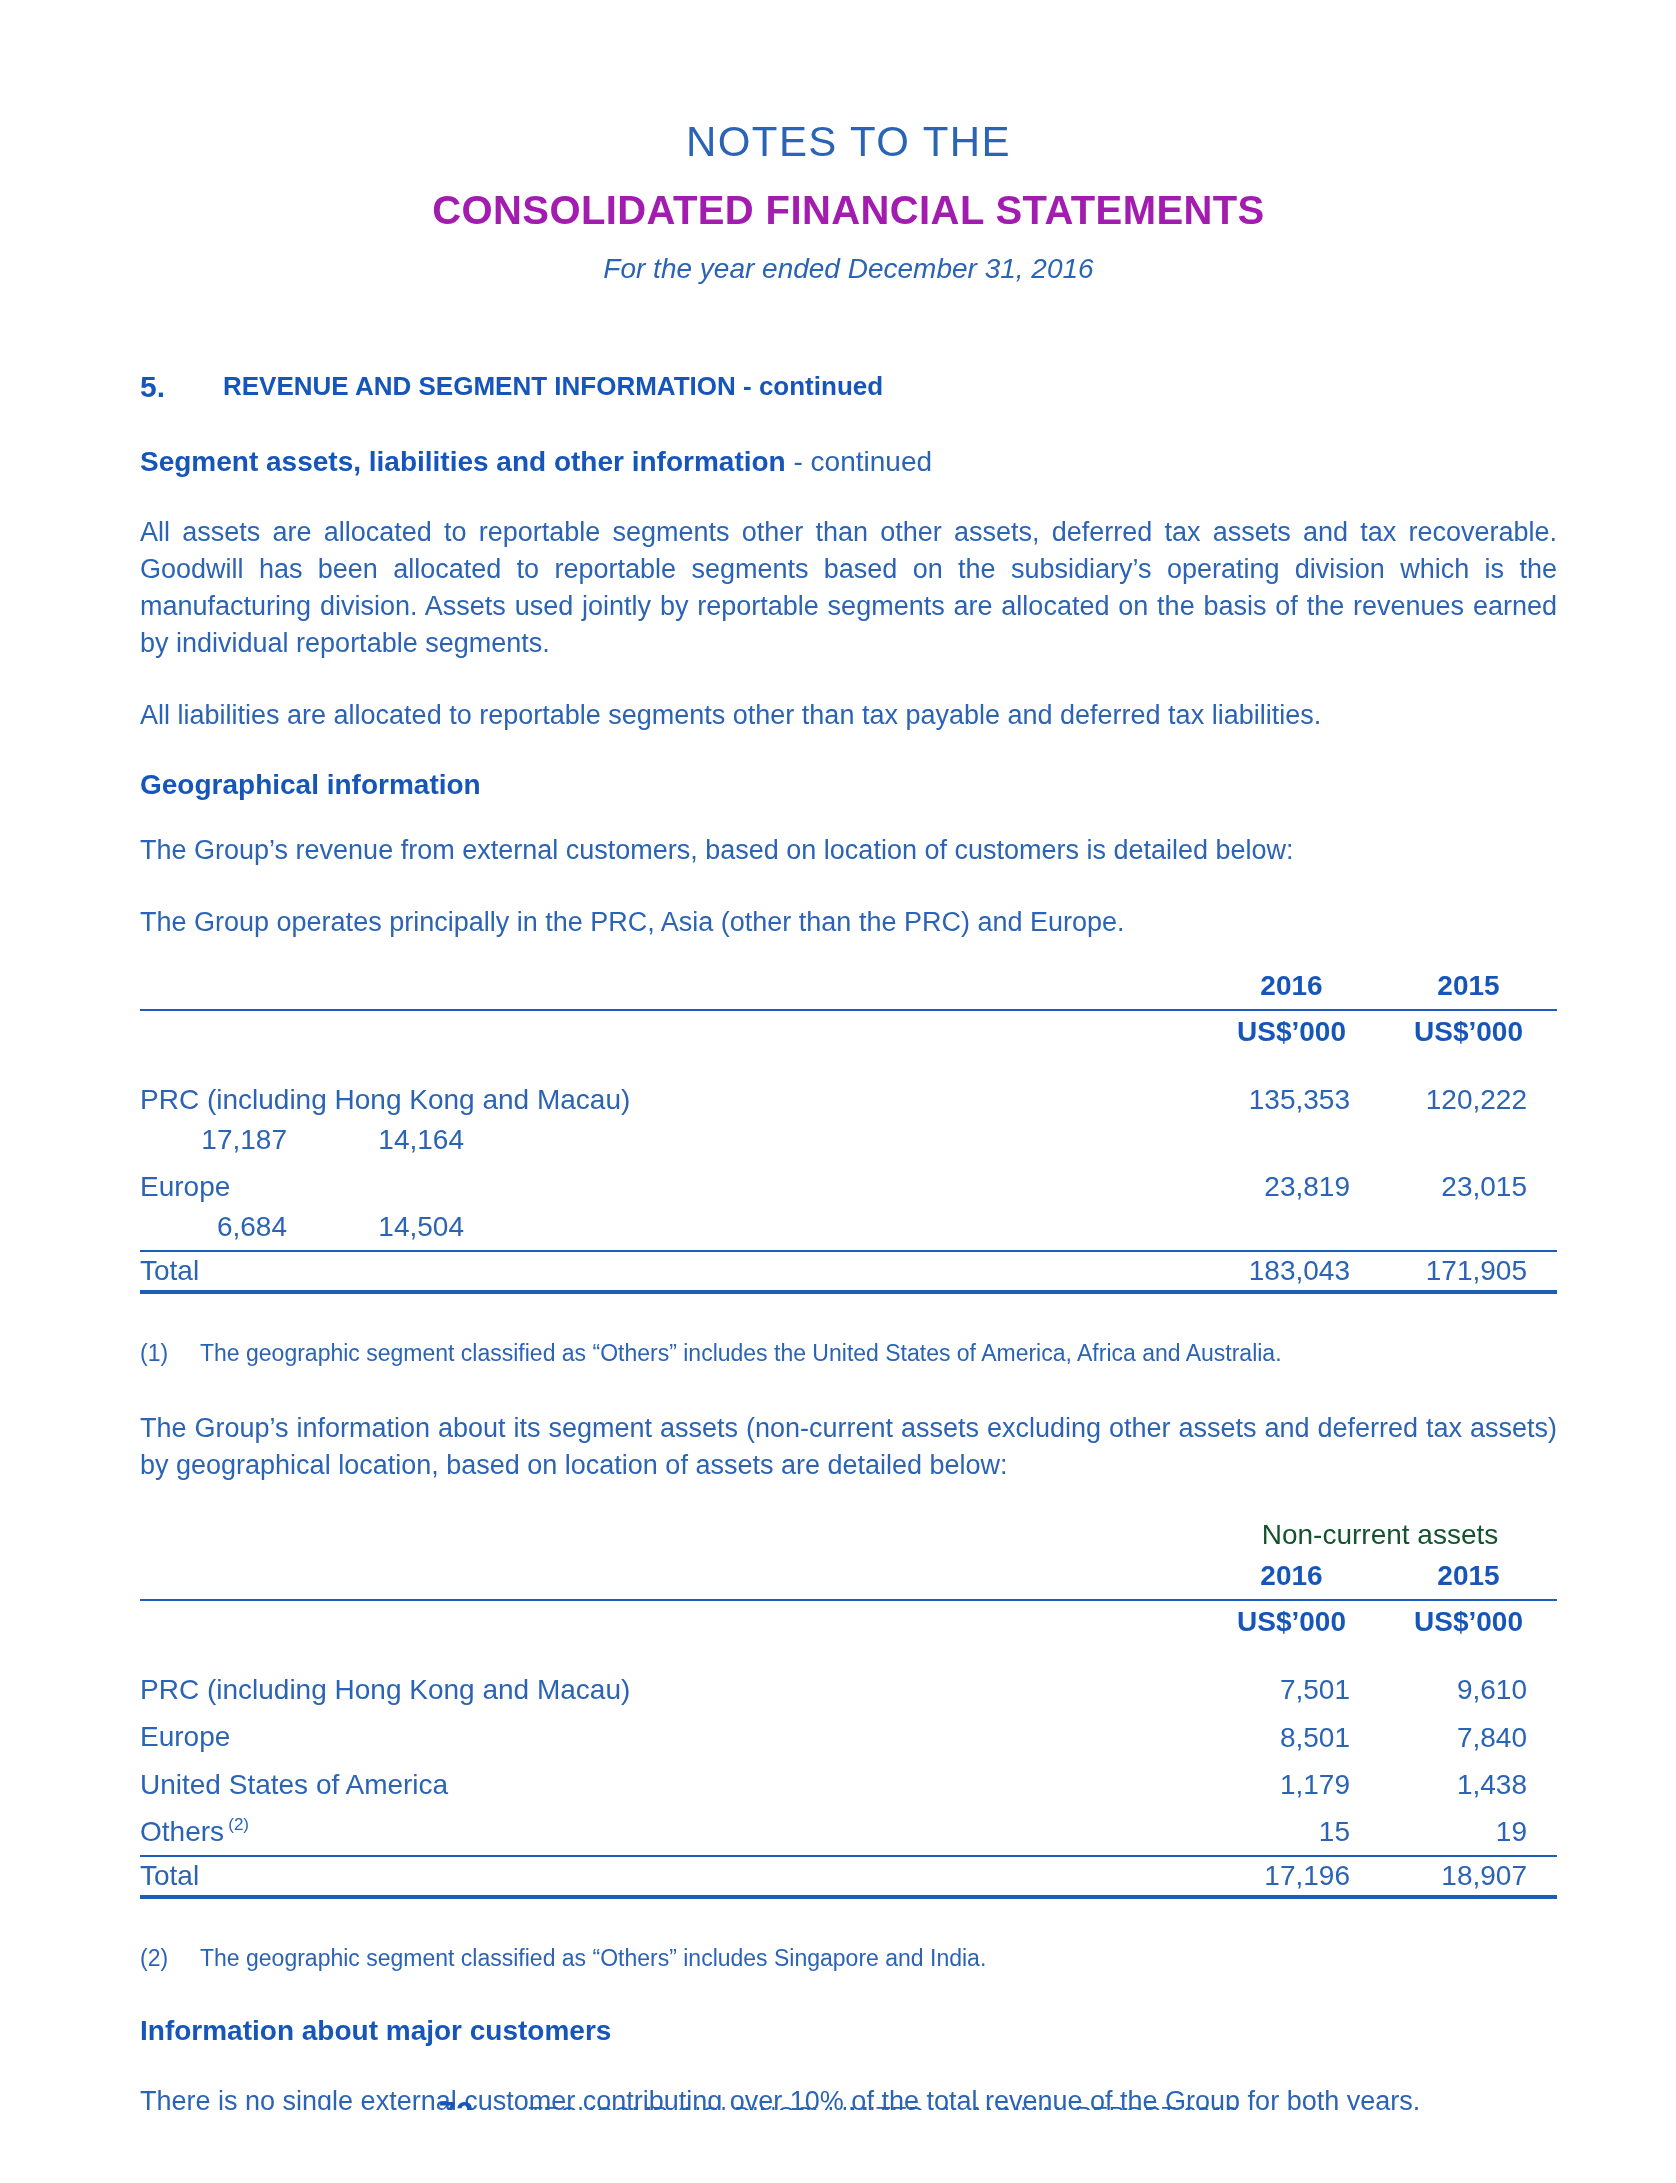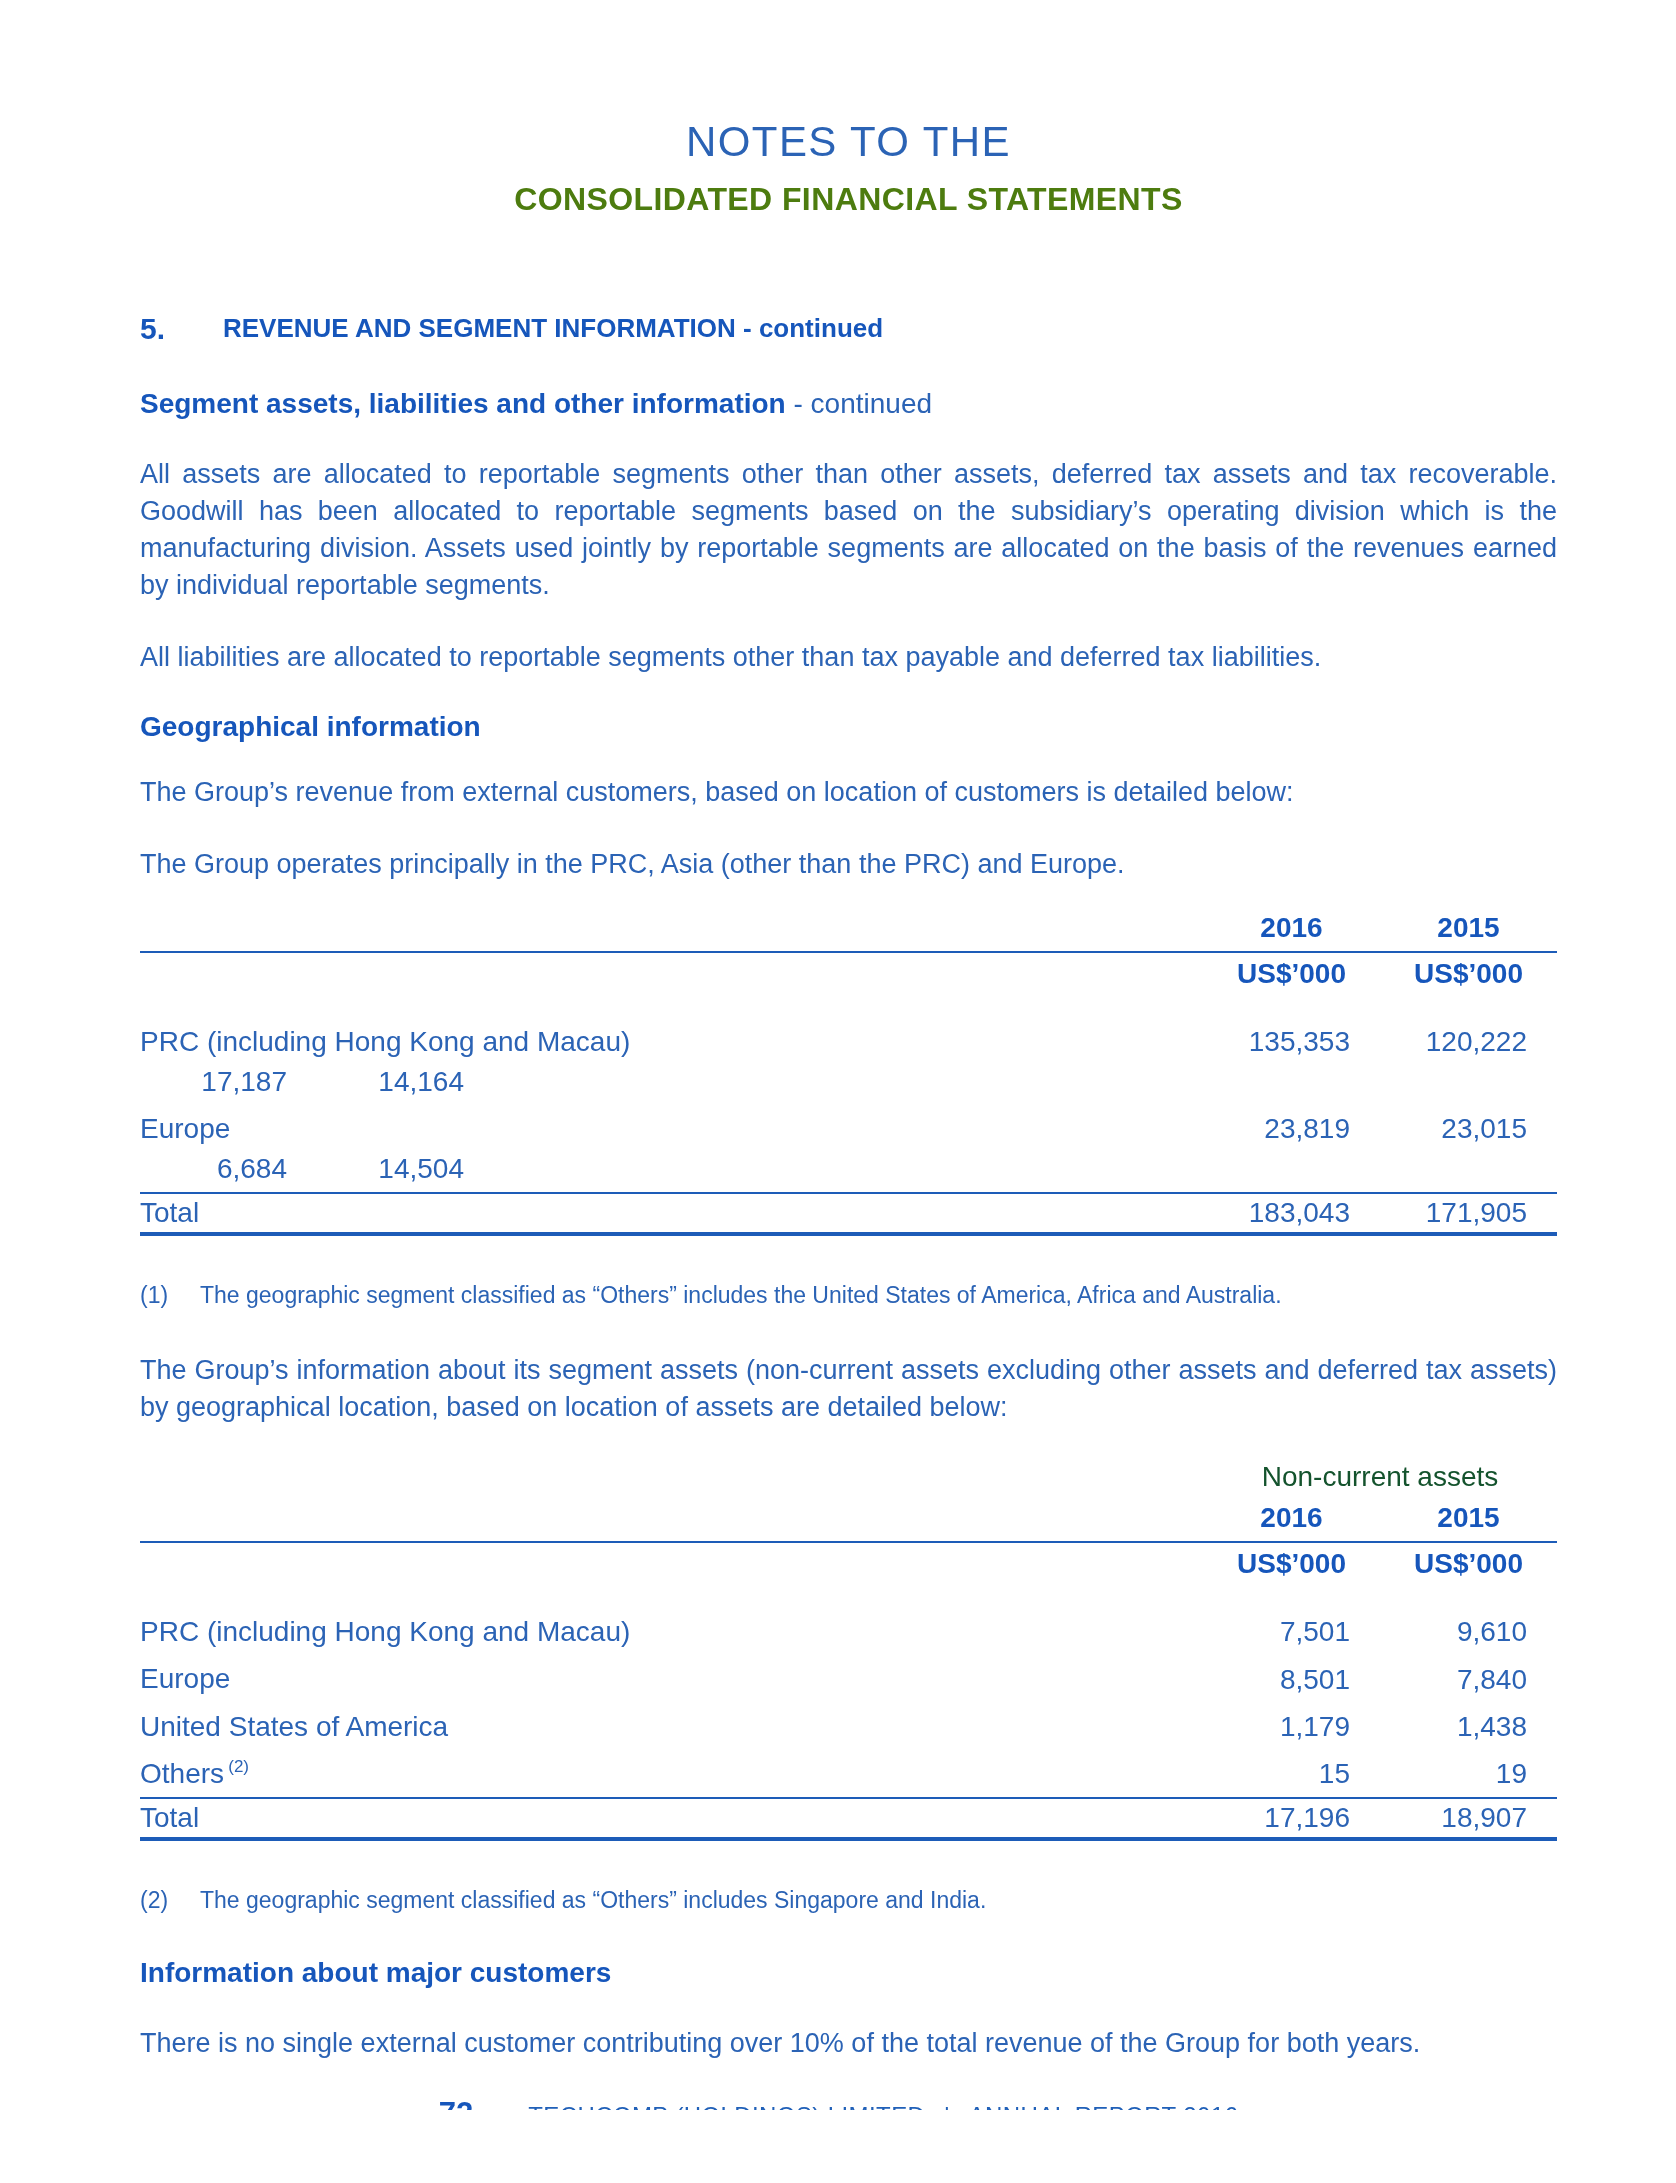--- a/index.html
+++ b/index.html
@@ -15,22 +15,22 @@
   .content { padding:117px 120px 0 140px; }
   .indent { }
 
   
   .doc-header { text-align:center; }
   .title-1 {
     font-size:42px; font-weight:400; letter-spacing:1.4px;
     color:#2b63b5; line-height:50px;
   }
   .title-2 {
-    font-size:32px; font-weight:700; letter-spacing:0.4px;
-    color:#4d7c0f; line-height:59px; margin-top:3px;
+    font-size:40px; font-weight:700; letter-spacing:0.4px;
+    color:#a21caf; line-height:59px; margin-top:14px;
   }
   .subtitle {
     font-size:28px; font-style:italic; color:#2b63b5;
     line-height:37px; margin-top:10px;
   }
 
   
   .section-heading { display:flex; margin-top:82px; }
   .section-number { width:83px; font-size:30px; font-weight:700; color:#1656bb; line-height:35px; }
   .section-title  { flex:1; font-size:26px; font-weight:700; color:#1656bb; line-height:35px; }
@@ -89,20 +89,21 @@
 </style>
 </head>
 <body>
 
 <div class="page">
   <div class="content">
 
     <div class="doc-header">
       <div class="title-1">NOTES TO THE</div>
       <div class="title-2">CONSOLIDATED FINANCIAL STATEMENTS</div>
+      <div class="subtitle">For the year ended December 31, 2016</div>
     </div>
 
     <div class="section-heading">
       <div class="section-number">5.</div>
       <div class="section-title">REVENUE AND SEGMENT INFORMATION - continued</div>
     </div>
 
     <div class="indent">
 
       <div class="subsection-heading">

